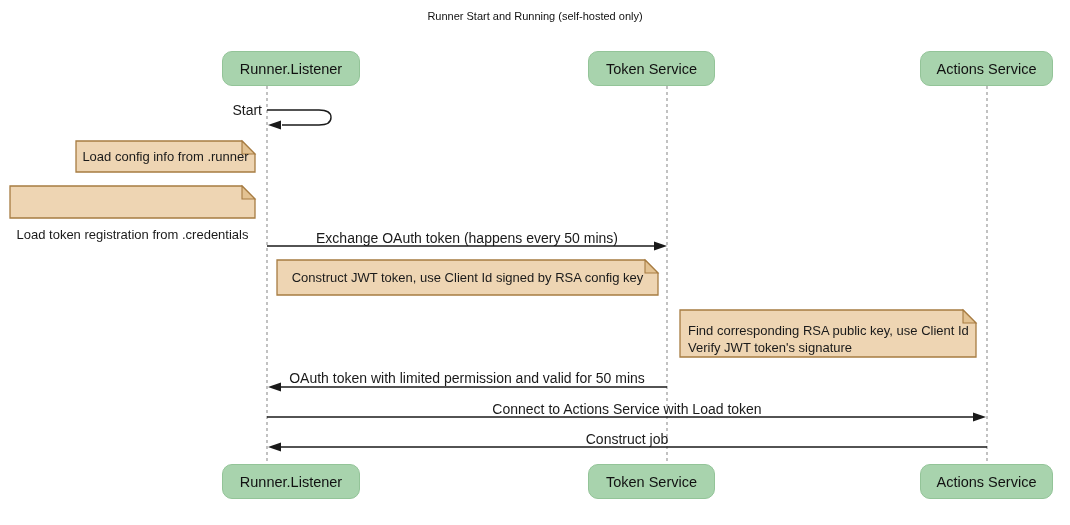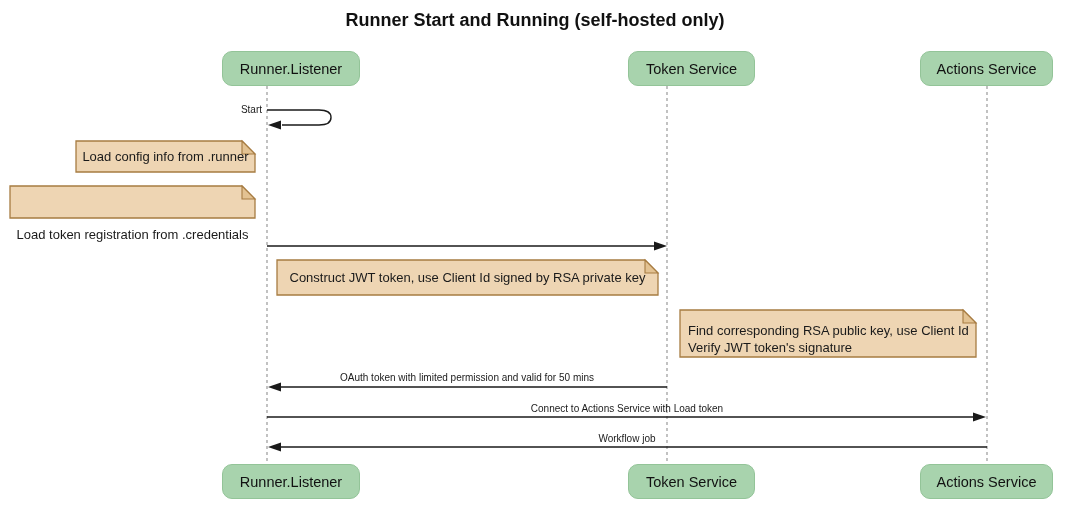--- a/index.html
+++ b/index.html
@@ -4,39 +4,39 @@
 <style>
   html,body { margin:0; padding:0; background:#ffffff; }
   .canvas {
     position:relative; width:1070px; height:525px; background:#ffffff;
     font-family:"Liberation Sans", sans-serif; color:#1a1a1a; overflow:hidden;
   }
   .layer { position:absolute; left:0; top:0; }
 
   .title {
     position:absolute; left:0; top:10px; width:1070px;
-    text-align:center; font-size:18px; font-weight:bold; color:#111;
+    text-align:center; font-size:11px; font-weight:normal; color:#111;
   }
 
   .actor {
     position:absolute; height:35px; box-sizing:border-box;
     background:var(--actor-fill,#a8d3ad);
     border:1px solid var(--actor-border,#93c498);
     border-radius:10px;
     display:flex; align-items:center; justify-content:center;
     font-size:14.5px; color:#111;
   }
   .actor-runner  { left:198px; width:138px;margin-left:24px; }
-  .actor-token   { left:628px; width:127px; }
+  .actor-token   { left:588px; width:127px; }
   .actor-actions { left:920px; width:133px; }
   .row-top    { top:51px; }
   .row-bottom { top:464px; }
 
   .msg-label {
-    position:absolute; font-size:10px; line-height:14px; height:14px;
+    position:absolute; font-size:14px; line-height:14px; height:14px;
     white-space:nowrap; color:#1a1a1a;
   }
   .msg-center { text-align:center; }
   .msg-right  { text-align:right; }
 
   .note-text {
     position:absolute; font-size:13px; color:#1a1a1a;
     display:flex; align-items:center; justify-content:center;
     white-space:pre-line; box-sizing:border-box;
   }
@@ -103,23 +103,24 @@
     <span>Runner.Listener</span>
   </div>
   <div class="actor actor-token row-bottom">
     <span>Token Service</span>
   </div>
   <div class="actor actor-actions row-bottom">
     <span>Actions Service</span>
   </div>
 
   <div class="msg-label msg-right" style="left:180px; top:103px; width:82px;">Start</div>
+  <div class="msg-label msg-center" style="left:267px; top:231px; width:400px;">Exchange OAuth token (happens every 50 mins)</div>
   <div class="msg-label msg-center" style="left:267px; top:371px; width:400px;">OAuth token with limited permission and valid for 50 mins</div>
   <div class="msg-label msg-center" style="left:267px; top:402px; width:720px;">Connect to Actions Service with Load token</div>
-  <div class="msg-label msg-center" style="left:267px; top:432px; width:720px;">Workflow job</div>
+  <div class="msg-label msg-center" style="left:267px; top:432px; width:720px;">Construct job</div>
 
   <div class="note-text" style="left:76px;  top:141px; width:179px; height:31px;">Load config info from .runner</div>
   <div class="note-text" style="left:10px;  top:186px; width:245px; height:32px;margin-top:32px;">Load token registration from .credentials</div>
-  <div class="note-text" style="left:277px; top:260px; width:381px; height:35px;">Construct JWT token, use Client Id signed by RSA private key</div>
+  <div class="note-text" style="left:277px; top:260px; width:381px; height:35px;">Construct JWT token, use Client Id signed by RSA config key</div>
   <div class="note-text left" style="left:680px; top:310px; width:296px; height:57px;">Find corresponding RSA public key, use Client Id
 Verify JWT token's signature</div>
 
 </div>
 
 </body></html>

